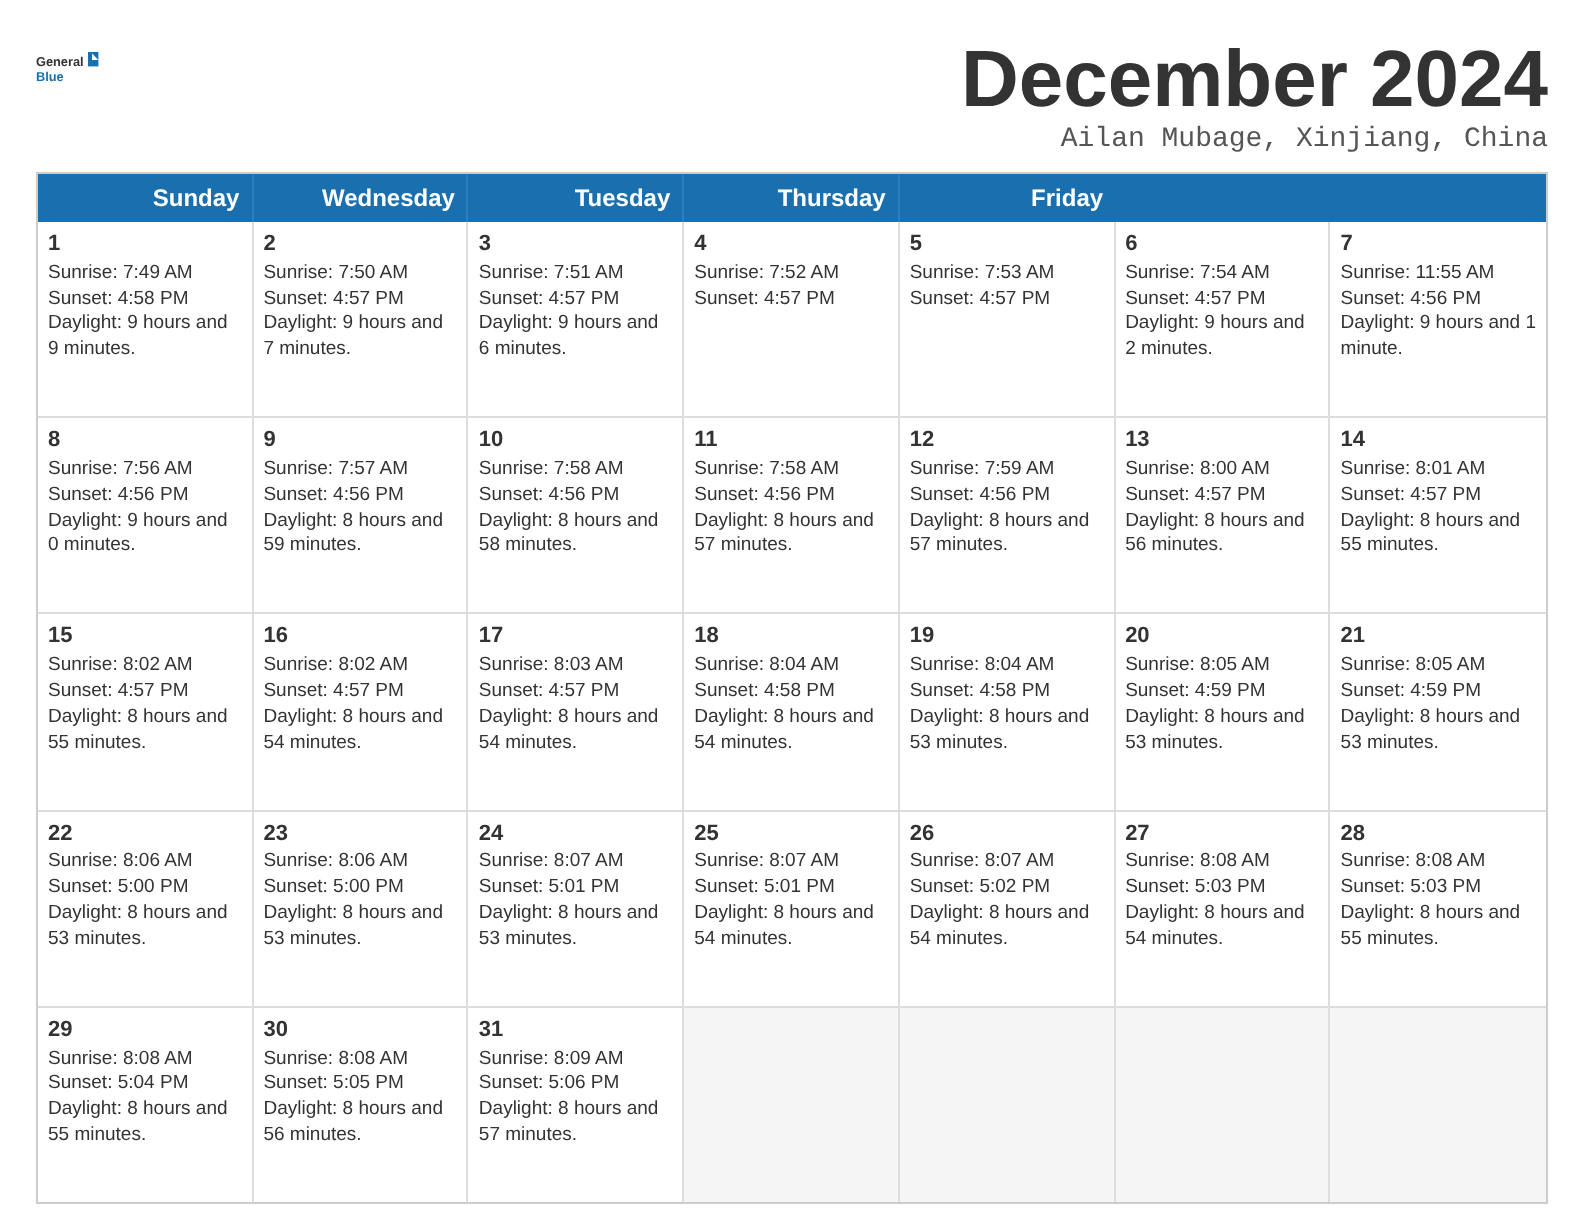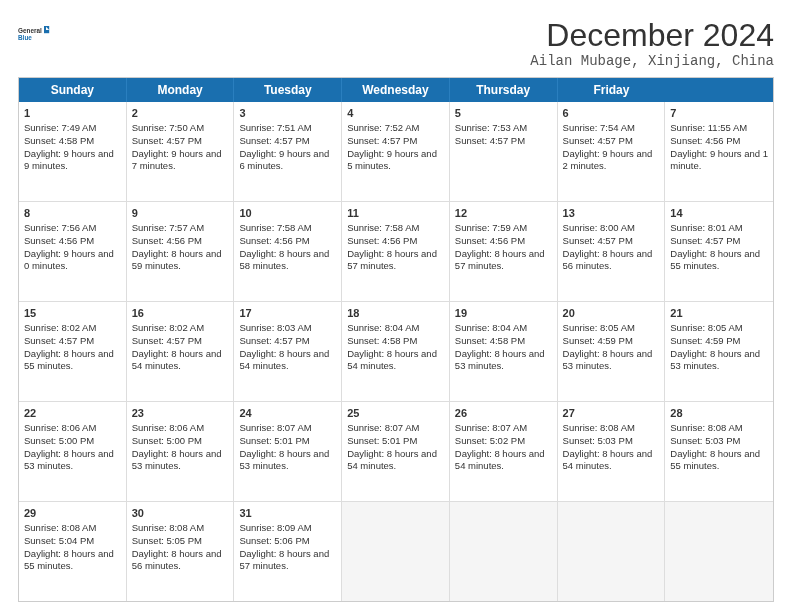--- a/index.html
+++ b/index.html
@@ -29,22 +29,22 @@
       gap: 4px;
     }
     .logo-icon {
       width: 32px;
       height: 32px;
     }
     .title-block {
       text-align: right;
     }
     .main-title {
-      font-size: 32px;
-      font-weight: normal;
+      font-size: 40px;
+      font-weight: bold;
       color: #333;
       line-height: 1.1;
     }
     .subtitle {
       font-size: 14px;
       color: #555;
       font-family: Liberation Mono, monospace;
     }
     .calendar {
       flex: 1;
@@ -55,21 +55,21 @@
     .cal-header {
       display: grid;
       grid-template-columns: repeat(7, 1fr);
       background: #1a6faf;
     }
     .cal-header-cell {
       color: #fff;
       font-size: 12px;
       font-weight: bold;
       padding: 5px 6px;
-      text-align: center;
+      text-align: right;
       border-right: 1px solid #2a7fbf;
     }
     .cal-header-cell:last-child { border-right: none; }
     .cal-body {
       flex: 1;
       display: flex;
       flex-direction: column;
     }
     .cal-row {
       display: grid;
@@ -111,32 +111,31 @@
     </div>
     <div class="title-block">
       <div class="main-title">December 2024</div>
       <div class="subtitle">Ailan Mubage, Xinjiang, China</div>
     </div>
   </div>
 
   <div class="calendar">
     <div class="cal-header" id="cal-header">
         <div class="cal-header-cell">Sunday</div>
-        <div class="cal-header-cell">Monday</div>
+        <div class="cal-header-cell">Wednesday</div>
         <div class="cal-header-cell">Tuesday</div>
-        <div class="cal-header-cell">Wednesday</div>
         <div class="cal-header-cell">Thursday</div>
         <div class="cal-header-cell">Friday</div>
       </div>
     <div class="cal-body" id="cal-body">
         <div class="cal-row">
           <div class="cal-cell"><span class="day-num">1</span><span>Sunrise: 7:49 AM</span><br><span>Sunset: 4:58 PM</span><br><span>Daylight: 9 hours and 9 minutes.</span></div>
           <div class="cal-cell"><span class="day-num">2</span><span>Sunrise: 7:50 AM</span><br><span>Sunset: 4:57 PM</span><br><span>Daylight: 9 hours and 7 minutes.</span></div>
           <div class="cal-cell"><span class="day-num">3</span><span>Sunrise: 7:51 AM</span><br><span>Sunset: 4:57 PM</span><br><span>Daylight: 9 hours and 6 minutes.</span></div>
-          <div class="cal-cell"><span class="day-num">4</span><span>Sunrise: 7:52 AM</span><br><span>Sunset: 4:57 PM</span><br><span>Daylight: 9 hours and 5 minutes.</span></div>
+          <div class="cal-cell"><span class="day-num">4</span><span>Sunrise: 7:52 AM</span><br><span>Sunset: 4:57 PM</span><br></div>
           <div class="cal-cell"><span class="day-num">5</span><span>Sunrise: 7:53 AM</span><br><span>Sunset: 4:57 PM</span><br></div>
           <div class="cal-cell"><span class="day-num">6</span><span>Sunrise: 7:54 AM</span><br><span>Sunset: 4:57 PM</span><br><span>Daylight: 9 hours and 2 minutes.</span></div>
           <div class="cal-cell"><span class="day-num">7</span><span>Sunrise: 11:55 AM</span><br><span>Sunset: 4:56 PM</span><br><span>Daylight: 9 hours and 1 minute.</span></div>
         </div>
         <div class="cal-row">
           <div class="cal-cell"><span class="day-num">8</span><span>Sunrise: 7:56 AM</span><br><span>Sunset: 4:56 PM</span><br><span>Daylight: 9 hours and 0 minutes.</span></div>
           <div class="cal-cell"><span class="day-num">9</span><span>Sunrise: 7:57 AM</span><br><span>Sunset: 4:56 PM</span><br><span>Daylight: 8 hours and 59 minutes.</span></div>
           <div class="cal-cell"><span class="day-num">10</span><span>Sunrise: 7:58 AM</span><br><span>Sunset: 4:56 PM</span><br><span>Daylight: 8 hours and 58 minutes.</span></div>
           <div class="cal-cell"><span class="day-num">11</span><span>Sunrise: 7:58 AM</span><br><span>Sunset: 4:56 PM</span><br><span>Daylight: 8 hours and 57 minutes.</span></div>
           <div class="cal-cell"><span class="day-num">12</span><span>Sunrise: 7:59 AM</span><br><span>Sunset: 4:56 PM</span><br><span>Daylight: 8 hours and 57 minutes.</span></div>

